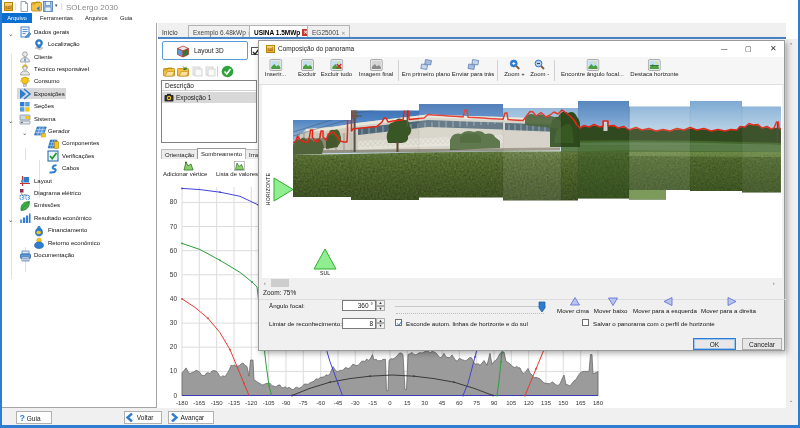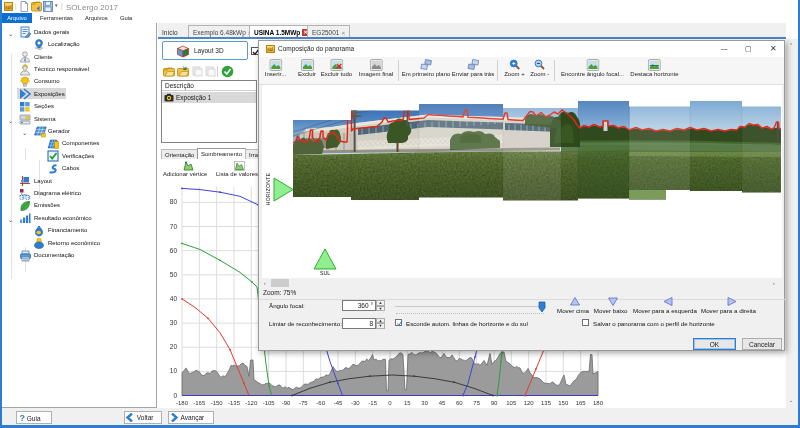--- a/index.html
+++ b/index.html
@@ -54,21 +54,21 @@
       <path d="M0.5 3 L4 3 L5 1 L9 1" fill="none" stroke="#b8860b" stroke-width="0.8"></path>
       <path d="M5.5 7.5 L8.5 5 L8.5 10 Z" fill="#3b78c4"></path>
     </svg>
   <svg class="abs" style="left:41px;top:1px" width="10" height="11" viewBox="0 0 10 11">
       <rect x="0.5" y="0.5" width="9" height="10" fill="#9fc3e8" stroke="#4a78b0" stroke-width="0.8"></rect>
       <rect x="2.5" y="0.5" width="5" height="4" fill="#e8f0f8" stroke="#4a78b0" stroke-width="0.6"></rect>
       <rect x="2" y="6" width="6" height="4.5" fill="#e8f0f8" stroke="#4a78b0" stroke-width="0.6"></rect>
     </svg>
   <span class="abs" style="left:52px;top:3px;font-size:4.5px;color:#555;">▼</span>
   <span class="abs" style="left:59px;top:2px;color:#c0c0c0;">|</span>
-  <span class="abs" style="left:64px;top:2.5px;font-size:8px;color:#8a8a8a;">SOLergo 2017</span>
+  <span class="abs" style="left:64px;top:2.5px;font-size:8px;color:#8a8a8a;">SOLergo 2030</span>
 </div>
 
 <div id="menubar" class="abs">
   <span class="menuitem" id="menu-arquivo">Arquivo</span>
   <span class="menuitem" style="left:38px;">Ferramentas</span>
   <span class="menuitem" style="left:83px;">Arquivos</span>
   <span class="menuitem" style="left:118px;">Guia</span>
 </div>
 
 <div id="tree" class="abs">

